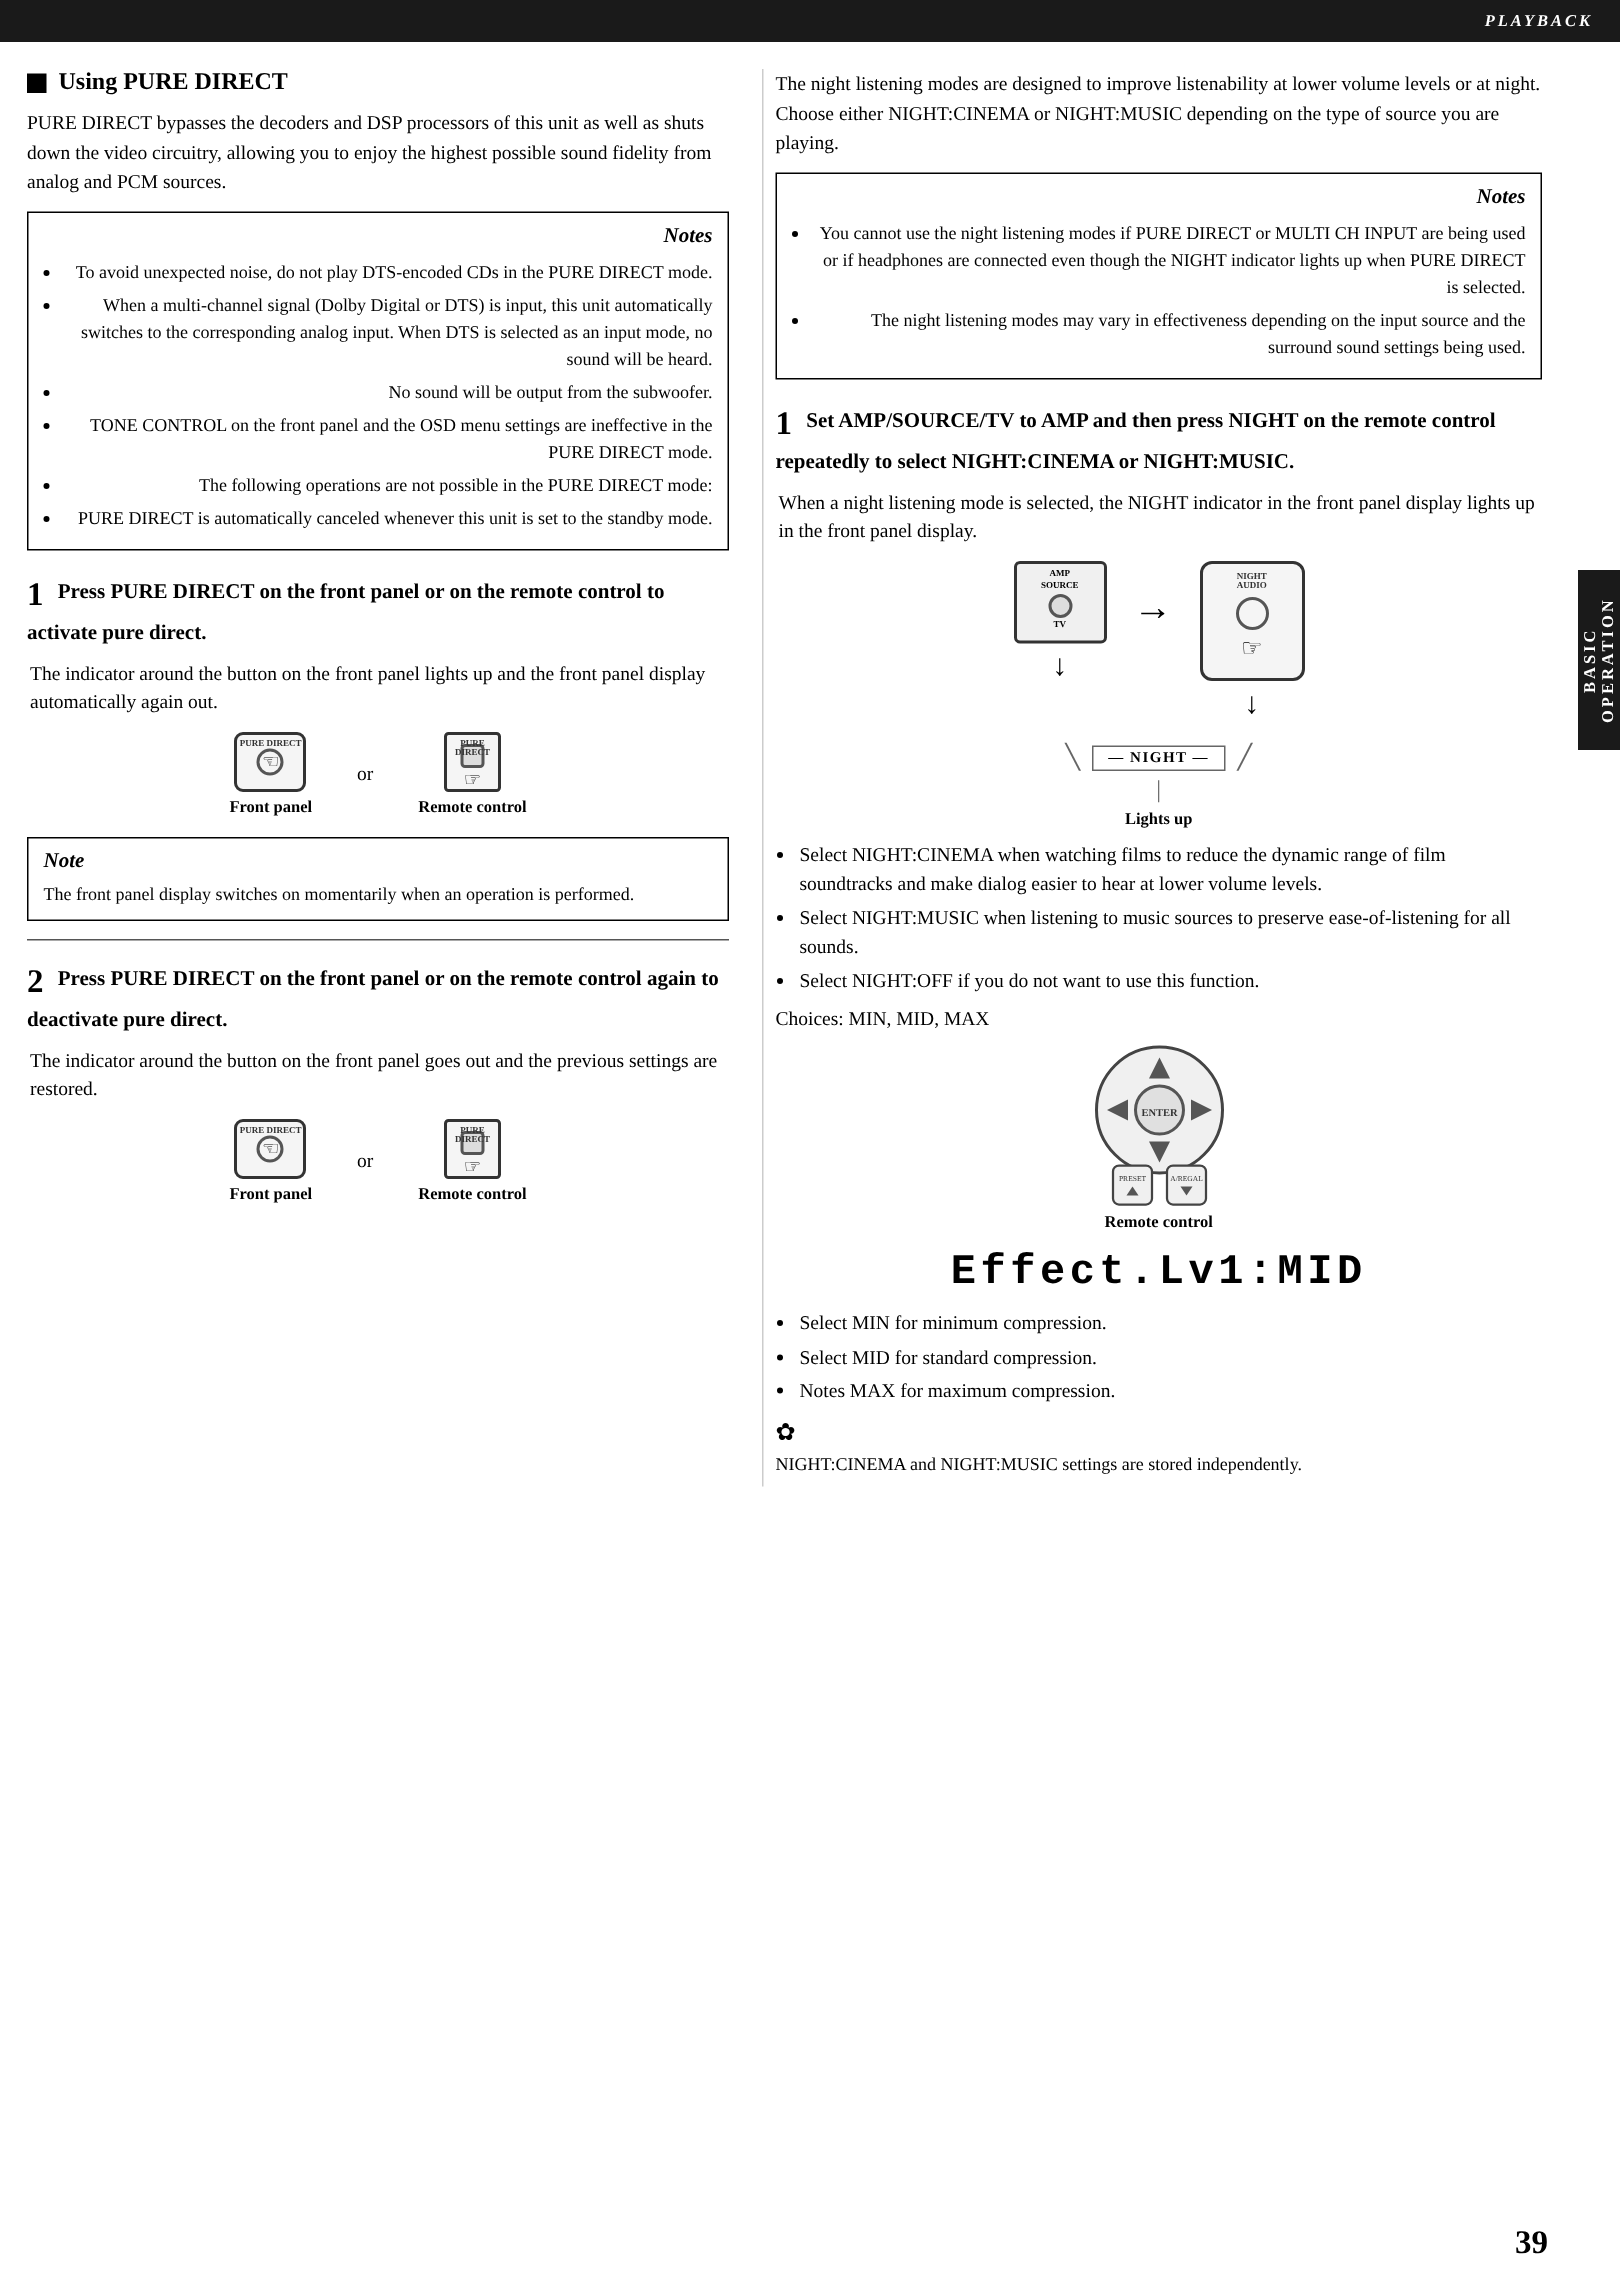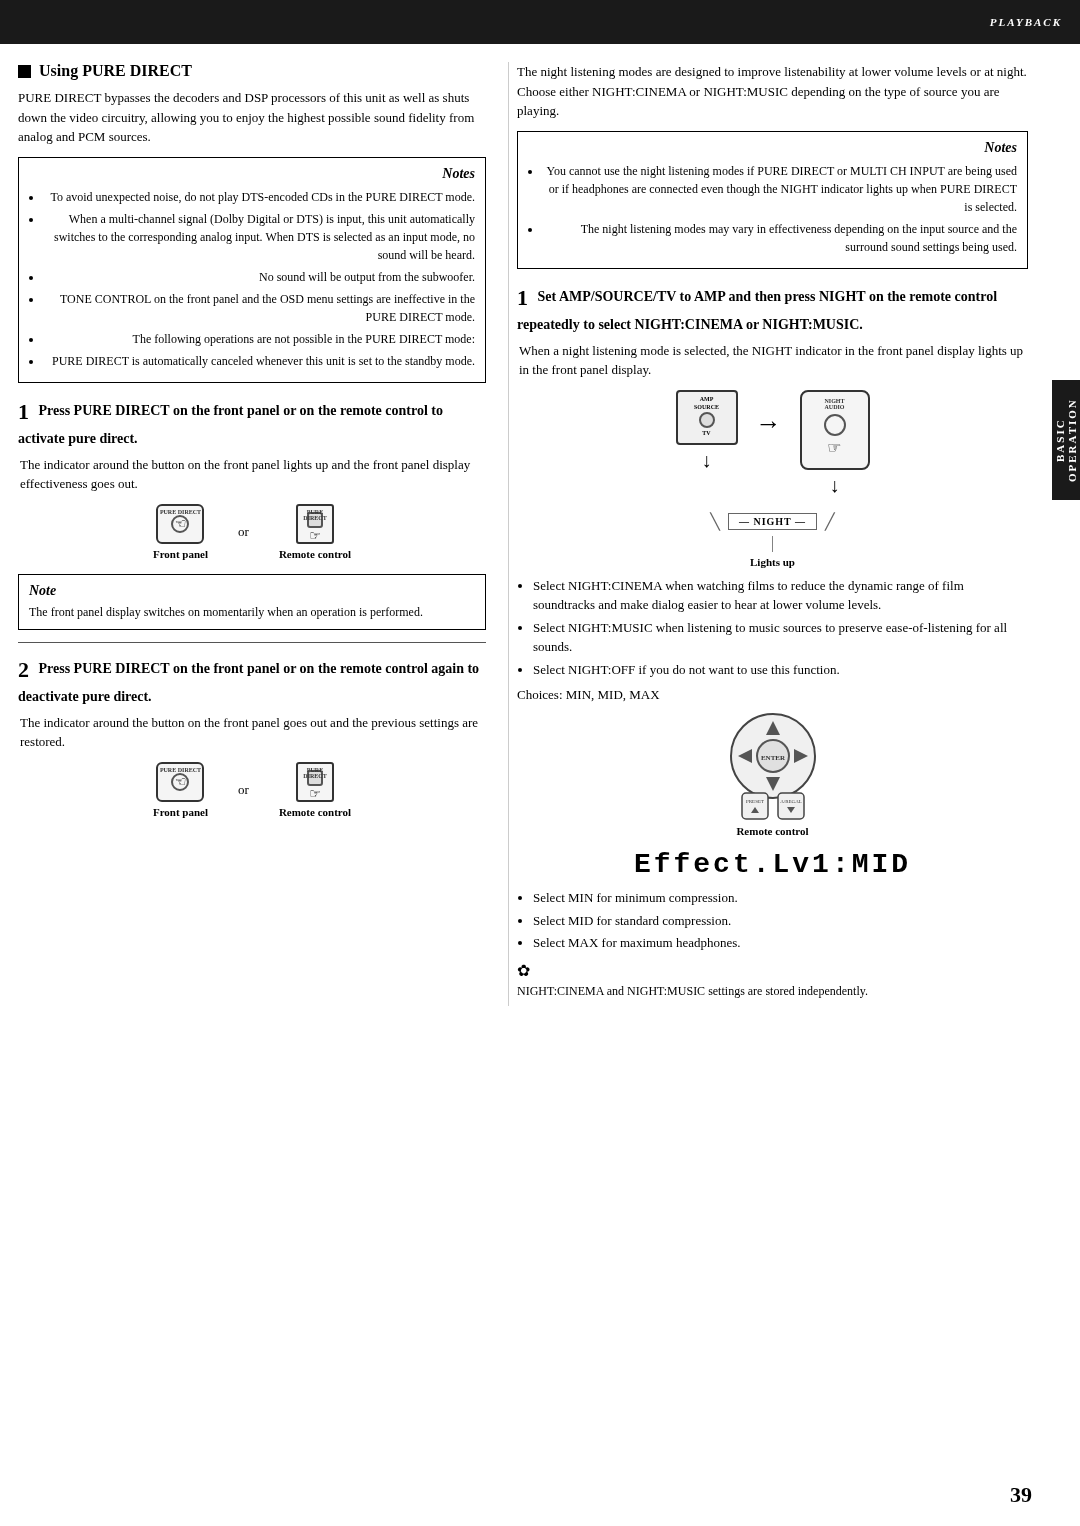--- a/index.html
+++ b/index.html
@@ -7,21 +7,21 @@
       width: 1080px;
       min-height: 1526px;
       background: #fff;
       font-family: Times New Roman, serif;
       font-size: 14px;
       color: #000;
       position: relative;
     }
     .top-bar {
       background: #1a1a1a;
-      height: 44px;
+      height: 28px;
       display: flex;
       align-items: center;
       justify-content: flex-end;
       padding-right: 18px;
     }
     .top-bar-text {
       color: #fff;
       font-size: 11px;
       letter-spacing: 2px;
       font-style: italic;
@@ -349,21 +349,21 @@
         <li>The following operations are not possible in the PURE DIRECT mode:</li>
         <li>PURE DIRECT is automatically canceled whenever this unit is set to the standby mode.</li>
       </ul>
     </div>
 
     <div>
       <div class="step-header">
         <span class="step-num">1</span>
         <span>Press PURE DIRECT on the front panel or on the remote control to activate pure direct.</span>
       </div>
-      <div class="step-body">The indicator around the button on the front panel lights up and the front panel display effectiveness goes out.</div>
+      <div class="step-body">The indicator around the button on the front panel lights up and the front panel display automatically again out.</div>
 
       <div class="diagram-row">
         <div class="diagram-item">
           <div class="icon-remote-small">
             <span class="icon-label-small">PURE DIRECT</span>
             <div class="icon-circle">
               <span style="font-size:13px;">☜</span>
             </div>
           </div>
           <div class="diagram-label">Front panel</div>
@@ -516,21 +516,21 @@
         </div>
 
         <div class="remote-ctrl-label">Remote control</div>
       </div>
 
       <div class="lcd-display">Effect.Lv1:MID</div>
 
       <ul class="bullet-list">
         <li>Select MIN for minimum compression.</li>
         <li>Select MID for standard compression.</li>
-        <li>Select MAX for maximum headphones.</li>
+        <li>Notes MAX for maximum compression.</li>
       </ul>
 
       <div style="margin-top:8px;">
         <div class="tip-icon">✿</div>
         <div class="bottom-notes-right">NIGHT:CINEMA and NIGHT:MUSIC settings are stored independently.</div>
       </div>
     </div>
 
   </div>
 

